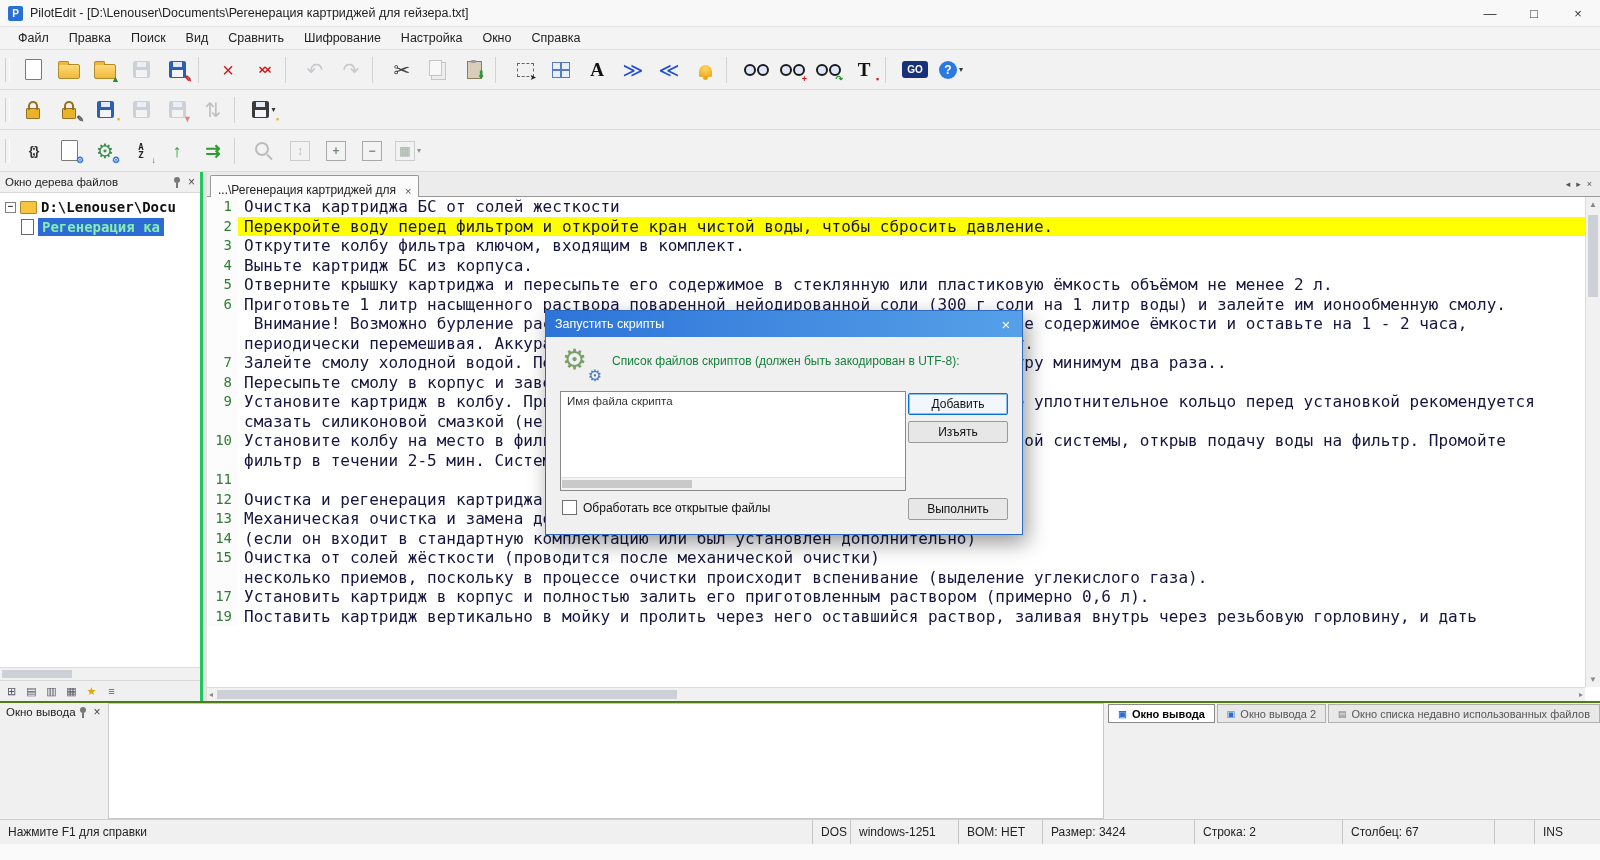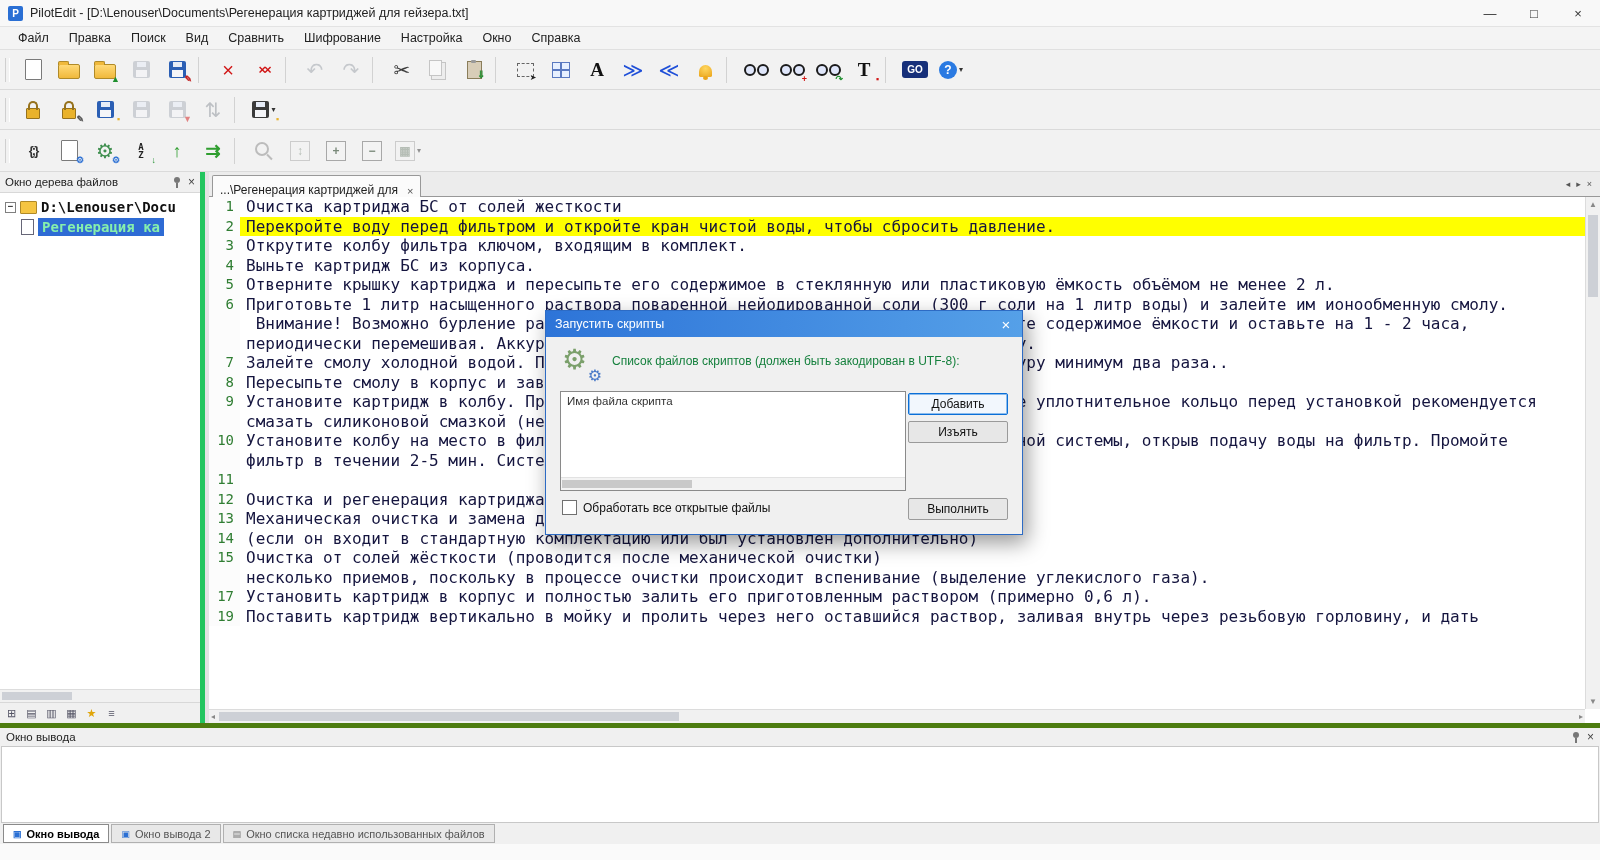--- a/index.html
+++ b/index.html
@@ -52,21 +52,21 @@
   .ic-paste{width:13px;height:16px;background:#d8cdb8;border:1px solid #8a7d5a;position:relative}
   .ic-paste::before{content:"";position:absolute;top:-2px;left:3px;width:5px;height:3px;background:#9a9a9a;border-radius:1px}
   .ic-paste::after{content:"⇓";position:absolute;bottom:-2px;right:-5px;font-size:10px;font-weight:bold;color:#1e8f2e}
   .ic-zoom{width:10px;height:10px;border:2px solid #888;border-radius:50%;position:relative;margin:-4px 4px 0 0}
   .ic-zoom::after{content:"";position:absolute;width:7px;height:2px;background:#888;transform:rotate(45deg);right:-6px;bottom:-4px}
   .ic-boxed{width:18px;height:18px;border:1px solid #a8a8a8;background:#f3f3f3;color:#7a8a7a;font-size:12px;font-weight:bold}
   .ic-sortaz{white-space:pre;font-family:"DejaVu Sans Mono",monospace;font-size:9px;line-height:8px;font-weight:bold;color:#222;text-align:center}
 
   
   .main{flex:1;display:flex;min-height:0;background:#e9e9e9}
-  .leftpanel{width:200px;flex:none;background:#fff;border-right:5px solid #22c55e;display:flex;flex-direction:column}
+  .leftpanel{width:200px;flex:none;background:#fff;border-right:3px solid #22c55e;display:flex;flex-direction:column}
   .panel-header{height:20px;background:#f0f0f0;border-bottom:1px solid #d8d8d8;display:flex;align-items:center;font-size:11.5px;padding:0 5px;flex:none}
   .ph-label{flex:1;white-space:nowrap;overflow:hidden}
   .pin{width:6px;height:6px;border-radius:50%;background:#777;position:relative;display:inline-block;margin:0 6px 4px 4px;flex:none}
   .pin::after{content:"";position:absolute;left:2px;top:6px;width:2px;height:5px;background:#777}
   .ph-close{font-size:12px;color:#444;margin-left:2px;flex:none}
   .tree{flex:1;padding:4px 2px;overflow:hidden}
   .trow{display:flex;align-items:center;height:20px;font-family:"DejaVu Sans Mono","Liberation Mono",monospace;font-size:14px;font-weight:bold;color:#101010;white-space:nowrap;overflow:hidden}
   .expander{width:9px;height:9px;border:1px solid #808080;background:#fff;font-size:9px;line-height:7px;text-align:center;margin:0 4px 0 3px;flex:none;color:#333}
   .tfolder{width:15px;height:11px;background:#f5c542;border:1px solid #b08a28;border-radius:1px;margin-right:4px;flex:none}
   .tdoc{width:11px;height:14px;background:#fff;border:1px solid #667;margin:0 4px 0 19px;flex:none}
@@ -90,21 +90,21 @@
   .erow.hl .etext{background:#ffff00}
   .vscroll{position:absolute;top:0;right:0;bottom:14px;width:15px;background:#f1f1f1;border-left:1px solid #dcdcdc;display:flex;flex-direction:column;align-items:center;box-sizing:border-box}
   .hscroll{position:absolute;left:0;right:15px;bottom:0;height:14px;background:#f1f1f1;border-top:1px solid #dcdcdc;display:flex;align-items:center;box-sizing:border-box}
   .sarrow{font-size:8px;color:#888;flex:none;padding:3px 2px}
   .vtrack{flex:1;width:100%;position:relative}
   .vthumb{position:absolute;top:3px;left:2px;width:10px;height:82px;background:#cdd0d6}
   .htrack{flex:1;height:100%;position:relative}
   .hthumb{position:absolute;left:2px;top:2px;height:9px;width:460px;background:#cdd0d6}
 
   
-  .outpanel{height:116px;border-top:5px solid #4d7c0f;display:flex;flex-direction:column;background:#f0f0f0;flex:none}
+  .outpanel{height:116px;border-top:2px solid #4d7c0f;display:flex;background:#f0f0f0;flex:none}
   .out-header{height:18px;display:flex;align-items:center;padding:0 6px;font-size:11.5px}
   .out-body{flex:1;background:#fff;border:1px solid #c8c8c8;margin:0 1px}
   .out-tabs{height:21px;display:flex;align-items:center;padding-left:3px;gap:2px;font-size:11px}
   .otab{display:flex;align-items:center;gap:5px;padding:1px 9px;border:1px solid #b0b0b0;background:#e8e8e8;color:#555;height:15px}
   .otab.active{background:#fff;font-weight:bold;color:#000;border-color:#8a8a8a}
   .otab-ico{font-size:9px}
 
   
   .statusbar{height:24px;display:flex;align-items:center;background:#f0f0f0;border-top:1px solid #cfcfcf;font-size:12px;flex:none}
   .sb-help{padding-left:8px}
@@ -486,20 +486,32 @@
           <span class="otab-ico" style="color: rgb(42, 111, 212);">▣</span>
           <span>Окно вывода 2</span>
         </div>
         <div class="otab">
           <span class="otab-ico" style="color: rgb(119, 119, 119);">▤</span>
           <span>Окно списка недавно использованных файлов</span>
         </div>
       </div>
   </div>
 
+  <div class="statusbar" id="statusbar">
+    <span class="sb-help">Нажмите F1 для справки</span>
+    <span class="sb-fill"></span>
+  <span class="sb-seg" style="width: 38px;">DOS</span>
+      <span class="sb-seg" style="width: 108px;">windows-1251</span>
+      <span class="sb-seg" style="width: 84px;">BOM: НЕТ</span>
+      <span class="sb-seg" style="width: 152px;">Размер: 3424</span>
+      <span class="sb-seg" style="width: 148px;">Строка: 2</span>
+      <span class="sb-seg" style="width: 152px;">Столбец: 67</span>
+      <span class="sb-seg" style="width: 40px;"></span>
+      <span class="sb-seg" style="width: 66px;">INS</span>
+    </div>
   <div class="bottom-fill"></div>
 
   <div class="dialog">
     <div class="dlg-title">
       <span>Запустить скрипты</span>
       <span class="dlg-close">×</span>
     </div>
     <div class="dlg-body">
       <span class="dlg-gear">
         <span class="g1">⚙</span>

